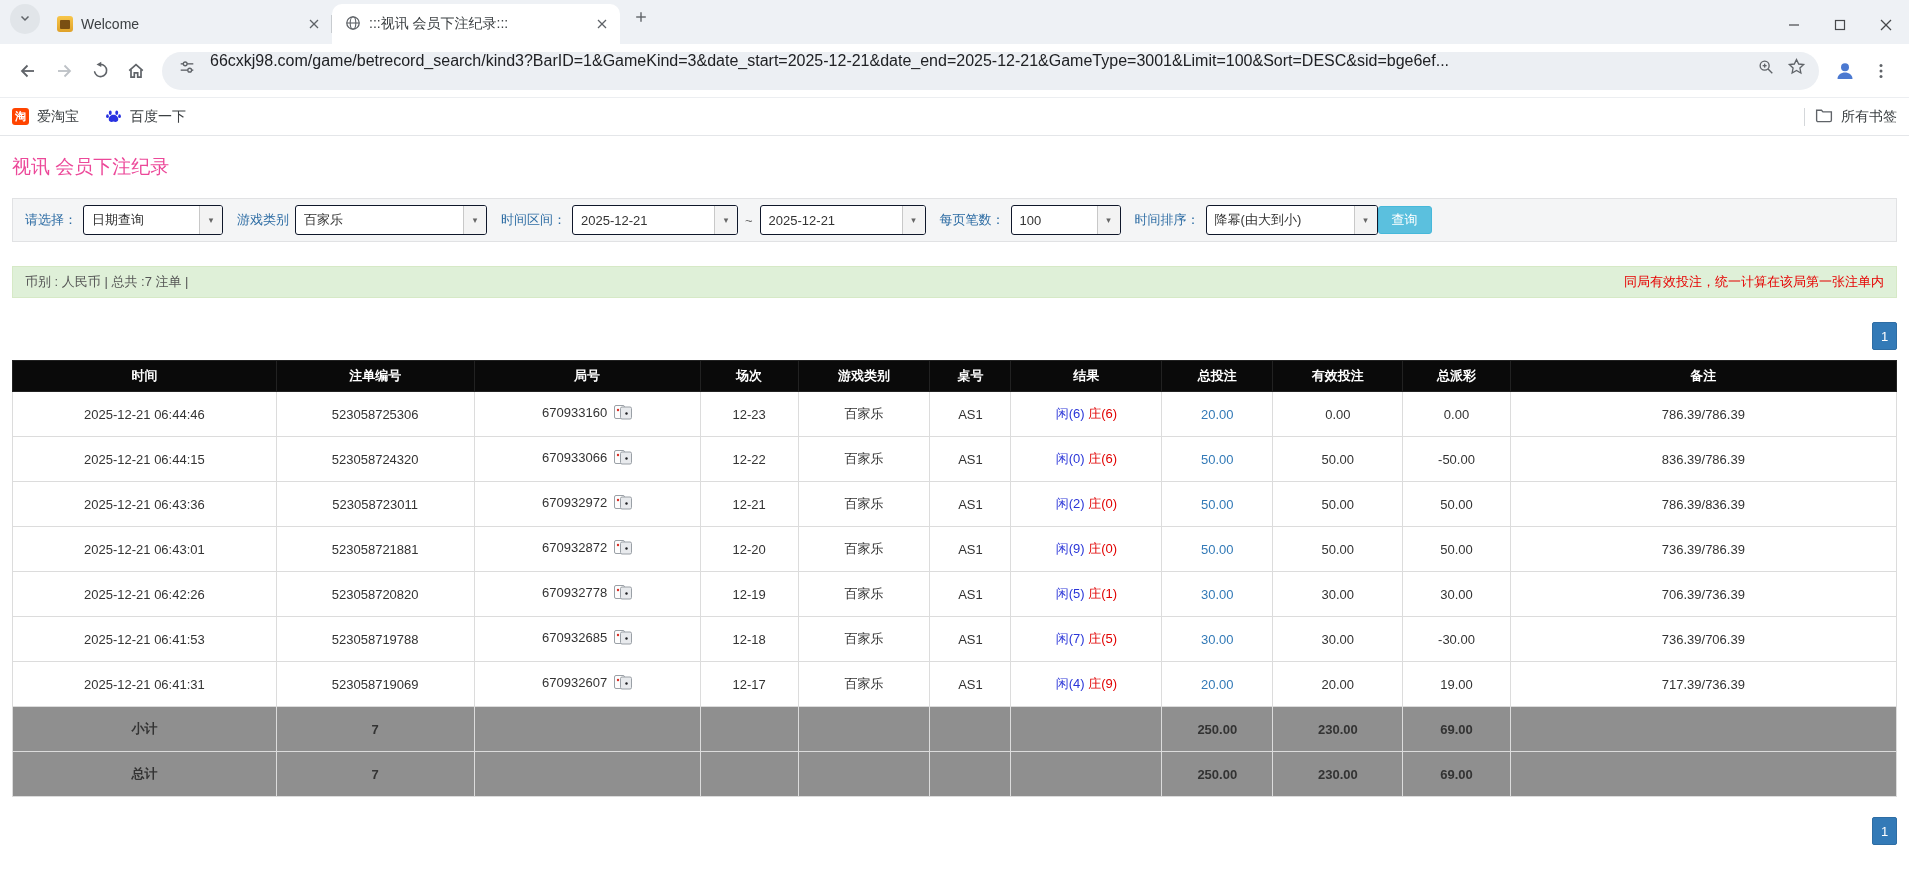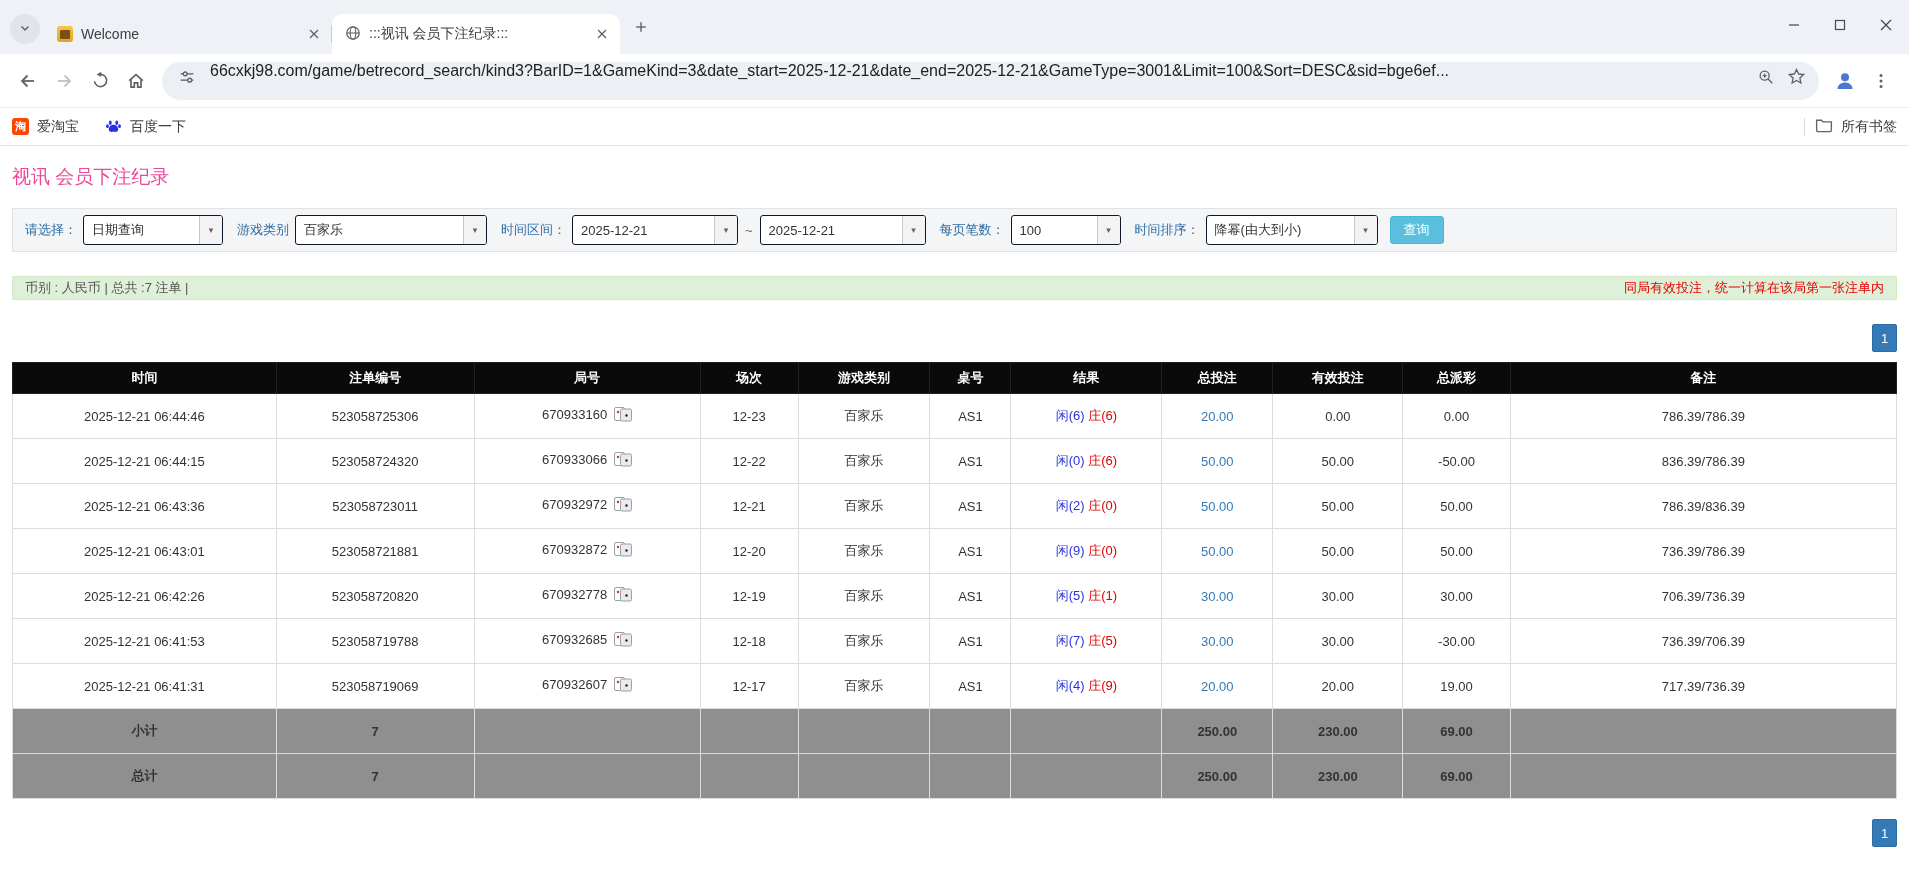--- a/index.html
+++ b/index.html
@@ -4,21 +4,21 @@
 <style>
   * { box-sizing: border-box; }
   html, body { margin:0; padding:0; }
   body {
     width:1909px; height:893px; overflow:hidden; background:#fff;
     font-family:"Liberation Sans","DejaVu Sans",sans-serif;
     color:#333;
   }
 
   
-  .tab-bar { height:54px; background:#eef1f5; display:flex; align-items:flex-end; padding-left:8px; position:relative; }
+  .tab-bar { height:44px; background:#eef1f5; display:flex; align-items:flex-end; padding-left:8px; position:relative; }
   .tab-search-btn { width:30px; height:30px; border-radius:50%; background:#e1e5e9; display:flex; align-items:center; justify-content:center; margin:0 4px 10px 2px; flex:none; }
   .tab { width:288px; height:40px; display:flex; align-items:center; gap:8px; padding:0 8px 0 13px; border-radius:10px 10px 0 0; font-size:14px; color:#3c4043; position:relative; flex:none; }
   .tab.active { background:#fff; }
   .tab.inactive::after { content:""; position:absolute; right:0; top:11px; width:1px; height:18px; background:#c8ccd0; }
   .tab-title { flex:1; white-space:nowrap; overflow:hidden; text-overflow:ellipsis; }
   .tab-close { width:20px; height:20px; border-radius:50%; display:flex; align-items:center; justify-content:center; flex:none; }
   .new-tab-btn { width:30px; height:30px; margin:0 0 10px 6px; display:flex; align-items:center; justify-content:center; border-radius:50%; flex:none; }
   .window-controls { position:absolute; right:0; top:0; height:50px; display:flex; }
   .win-btn { width:46px; height:100%; display:flex; align-items:center; justify-content:center; }
   .favicon-welcome { width:16px; height:16px; border-radius:3px; background:linear-gradient(#f7c64a,#dfa128); position:relative; flex:none; }
@@ -41,23 +41,23 @@
   .page-title { font-size:19px; font-weight:400; color:#ec4899; margin:2px 0 18px 0; }
 
   .filter-bar { height:44px; background:#f4f5f6; border:1px solid #e1e2e4; display:flex; align-items:center; padding:0 10px; font-size:13px; }
   .filter-label { color:#2e6da4; margin:0 6px 0 14px; flex:none; }
   .filter-label.first { margin-left:2px; }
   .tilde { color:#666; margin:0 7px; }
   .combo { display:flex; align-items:center; height:30px; background:#fff; border:1px solid #0f172a; border-radius:3px; color:#333; flex:none; }
   .combo-text { padding:0 8px; flex:1; white-space:nowrap; overflow:hidden; }
   .combo-btn { width:23px; height:28px; border-left:1px solid #c8c8c8; background:#f3f3f3; display:flex; align-items:center; justify-content:center; color:#666; font-size:9px; border-radius:0 2px 2px 0; flex:none; }
   .w-select{width:140px} .w-game{width:192px} .w-date{width:166px} .w-size{width:110px} .w-sort{width:172px}
-  .search-btn { height:28px; padding:0 13px; background:#5bc0de; border:1px solid #46b8da; color:#fff; border-radius:3px; font-size:13px; margin-left:12px; display:flex; align-items:center; flex:none; }
-
-  .summary-bar { margin-top:24px; height:24px; background:#dff0d8; border:1px solid #d6e9c6; display:flex; align-items:center; justify-content:space-between; padding:0 12px; font-size:13px; }
+  .search-btn { height:28px; padding:0 13px; background:#5bc0de; border:1px solid #46b8da; color:#fff; border-radius:3px; font-size:13px; margin-left:0; display:flex; align-items:center; flex:none; }
+
+  .summary-bar { margin-top:24px; height:32px; background:#dff0d8; border:1px solid #d6e9c6; display:flex; align-items:center; justify-content:space-between; padding:0 12px; font-size:13px; }
   .summary-left { color:#555; }
   .summary-right { color:#e60000; }
 
   .pagination-row { display:flex; justify-content:flex-end; margin:24px 0 10px; }
   .pagination-row.bottom { margin:20px 0 0; }
   .page-btn { min-width:25px; height:28px; background:#337ab7; border:1px solid #2e6da4; color:#fff; font-size:13px; display:flex; align-items:center; justify-content:center; border-radius:2px; padding:0 7px; }
 
   .bet-table { width:100%; border-collapse:collapse; table-layout:fixed; }
   .bet-table thead th { background:#0a0a0a; color:#fff; font-size:13px; font-weight:700; height:31px; border:1px solid #222; }
   .bet-table tbody td { border:1px solid #dcdcdc; height:45px; text-align:center; font-size:13px; color:#333; overflow:hidden; }

